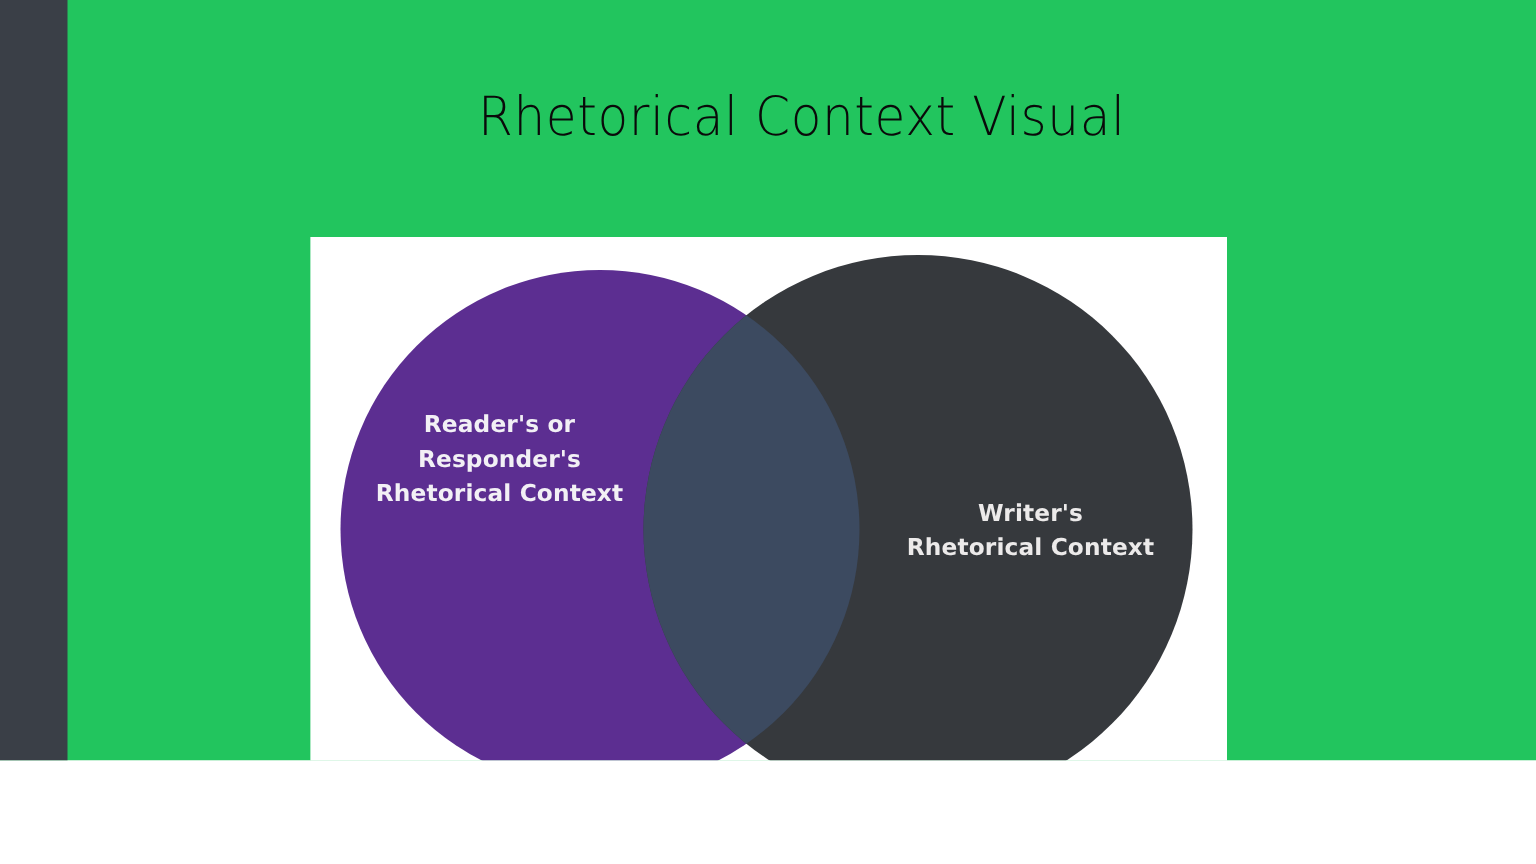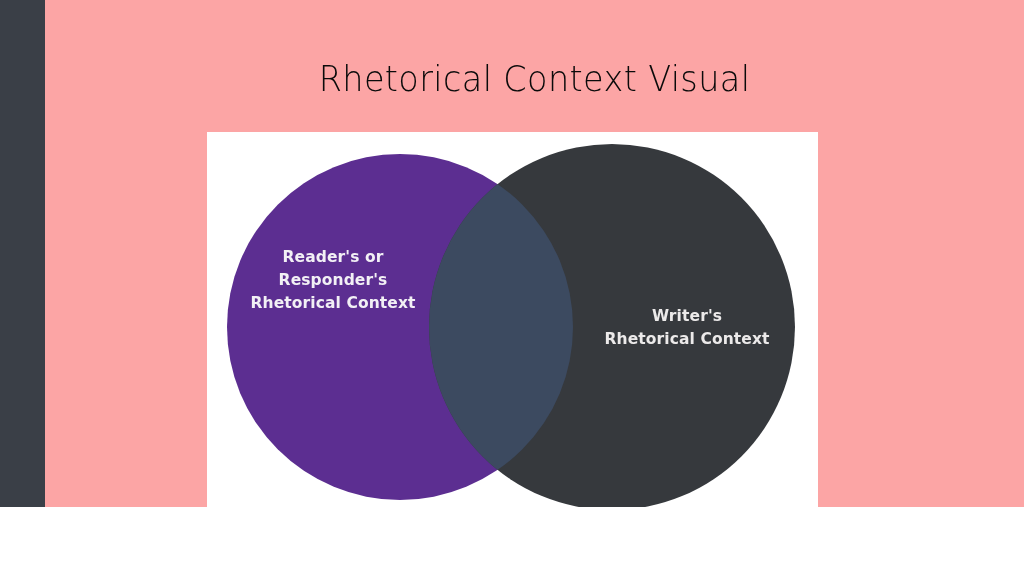--- a/index.html
+++ b/index.html
@@ -6,21 +6,21 @@
   html, body {
     margin: 0;
     padding: 0;
     background: #ffffff;
   }
   #slide {
     position: relative;
     width: 1024px;
     height: 507px;
     overflow: hidden;
-    background: #fca5a5;
+    background: #22c55e;
     font-family: "Liberation Sans", sans-serif;
   }
   
   #left-strip {
     position: absolute;
     left: 0;
     top: 0;
     width: 45px;
     height: 576px;
     background: #3a3f47;
@@ -39,21 +39,21 @@
     color: #0a0a0a;
     line-height: 46px;
     white-space: nowrap;
     transform: scaleX(0.93);
     transform-origin: center center;
   }
   
   #venn-card {
     position: absolute;
     left: 207px;
-    top: 132px;
+    top: 158px;
     width: 611px;
     height: 394px;
     background: #ffffff;
   }
   #venn-svg {
     display: block;
     width: 611px;
     height: 394px;
   }
   .venn-label {

